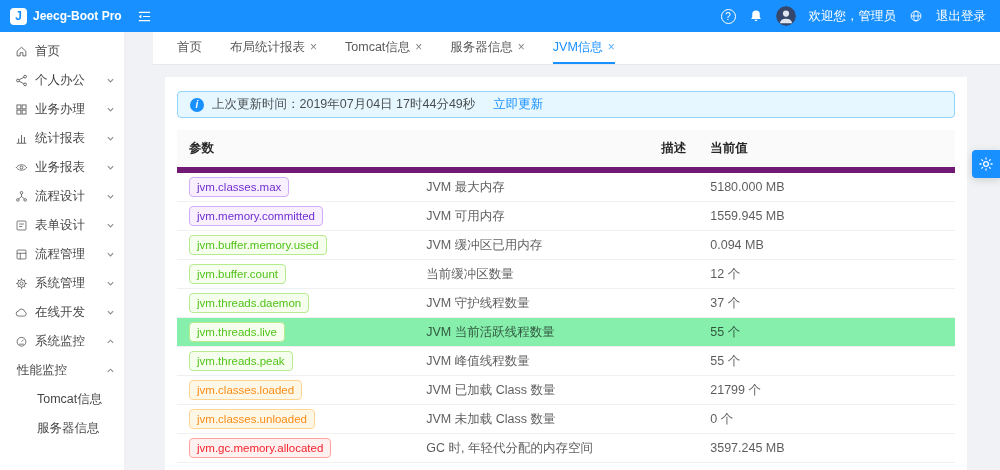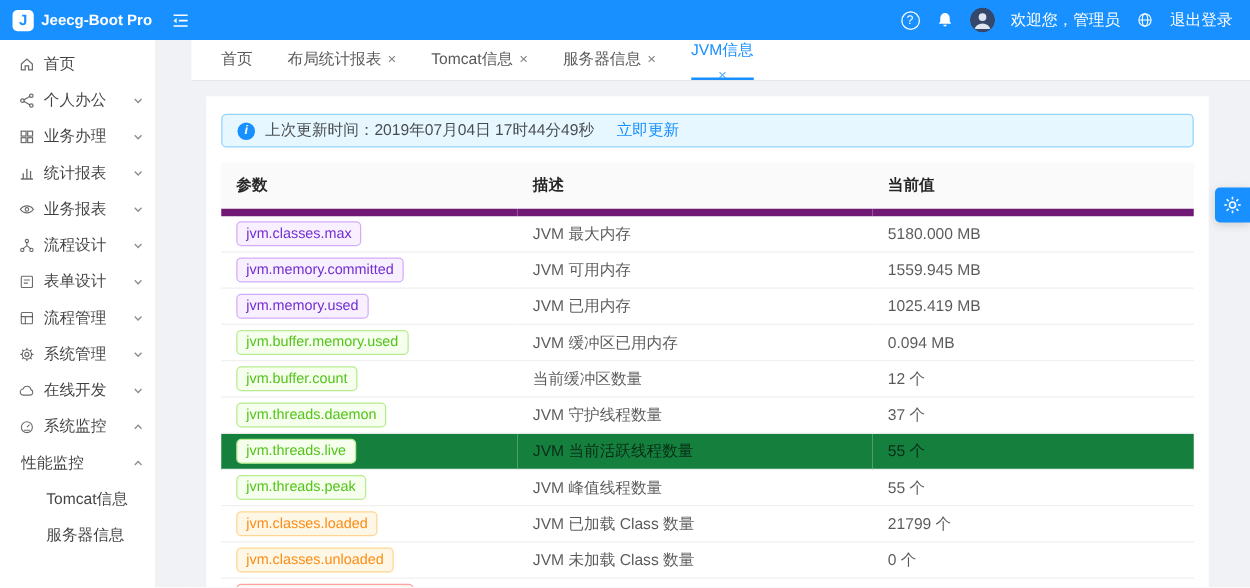--- a/index.html
+++ b/index.html
@@ -36,43 +36,43 @@
   .mi-chevron { margin-left:auto; display:inline-flex; color:rgba(0,0,0,.45); }
 
   .main { flex:1; display:flex; flex-direction:column; background:#f0f2f5; overflow:hidden; }
 
   
   .tabbar { height:33px; min-height:33px; background:#fff; border-bottom:1px solid #e8e8e8;
     display:flex; align-items:stretch; gap:28px; padding:0 12px 0 24px; font-size:12.5px;
     color:#595959; }
   .tab { display:flex; align-items:center; gap:5px; border-bottom:2px solid transparent;
     cursor:pointer; white-space:nowrap; }
-  .tab.active { color:#1890ff; border-bottom-color:#1890ff;flex-direction:column; }
+  .tab.active { color:#1890ff; border-bottom-color:#1890ff; }
   .tab-close { font-size:12px; line-height:1; opacity:.75; cursor:pointer; }
 
   
   .content { flex:1; padding:12px 33px 0 12px; overflow:hidden; }
   .card { background:#fff; height:100%; padding:14px 12px; overflow:hidden; }
 
   .alert { background:#e6f7ff; border:1px solid #91d5ff; border-radius:4px; display:flex;
     align-items:center; gap:8px; padding:4px 12px; font-size:12.5px; color:rgba(0,0,0,.7); }
   .alert-i { width:14px; height:14px; min-width:14px; background:#1890ff; color:#fff;
     border-radius:50%; font-size:10px; font-style:italic; font-weight:bold;
     display:inline-flex; align-items:center; justify-content:center; }
   .alert a { color:#1890ff; text-decoration:none; margin-left:10px; cursor:pointer; }
 
   table.jvm { width:100%; border-collapse:collapse; margin-top:12px; font-size:12.5px;
     table-layout:fixed; }
   table.jvm th { background:#fafafa; text-align:left; color:rgba(0,0,0,.85); font-weight:600;
     padding:10px 12px; border-bottom:6px solid #701a75; }
   table.jvm th:nth-child(1){ width:30.5%; }
-  table.jvm th:nth-child(2){ width:36.5%; }
+  table.jvm th:nth-child(2){ width:36.5%;text-align:right; }
   table.jvm td { padding:4px 12px; border-bottom:1px solid #f0f0f0; color:rgba(0,0,0,.65);
     height:29px; white-space:nowrap; }
-  tr.hl td { background:#15803d; }
+  tr.hl td { background:#86efac; }
 
   .tag { display:inline-block; padding:0 7px; line-height:18px; font-size:11.5px;
     border-radius:4px; border:1px solid transparent; }
   .tag-purple { color:#722ed1; background:#f9f0ff; border-color:#d3adf7; }
   .tag-green  { color:#52c41a; background:#f6ffed; border-color:#b7eb8f; }
   .tag-orange { color:#fa8c16; background:#fff7e6; border-color:#ffd591; }
   .tag-red    { color:#f5222d; background:#fff1f0; border-color:#ffa39e; }
 
   
   .settings-fab { position:absolute; right:0; top:150px; width:28px; height:28px;
@@ -339,25 +339,20 @@
                   <td><span class="tag tag-purple">jvm.classes.max</span></td>
                   <td>JVM 最大内存</td>
                   <td>5180.000 MB</td>
                 </tr>
                 <tr>
                   <td><span class="tag tag-purple">jvm.memory.committed</span></td>
                   <td>JVM 可用内存</td>
                   <td>1559.945 MB</td>
                 </tr>
                 <tr>
-                  <td><span class="tag tag-purple">jvm.memory.used</span></td>
-                  <td>JVM 已用内存</td>
-                  <td>1025.419 MB</td>
-                </tr>
-                <tr>
                   <td><span class="tag tag-green">jvm.buffer.memory.used</span></td>
                   <td>JVM 缓冲区已用内存</td>
                   <td>0.094 MB</td>
                 </tr>
                 <tr>
                   <td><span class="tag tag-green">jvm.buffer.count</span></td>
                   <td>当前缓冲区数量</td>
                   <td>12 个</td>
                 </tr>
                 <tr>

